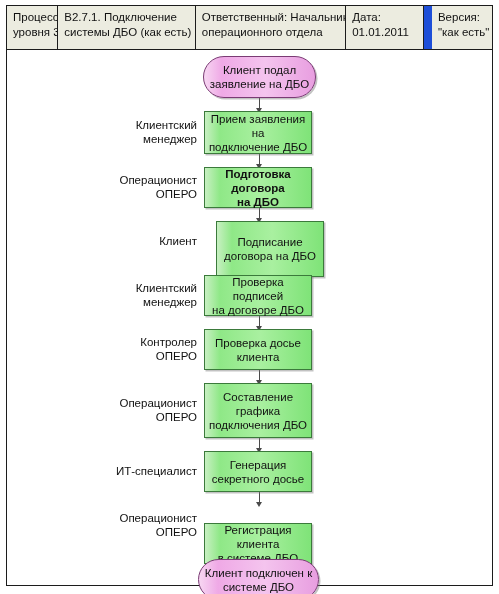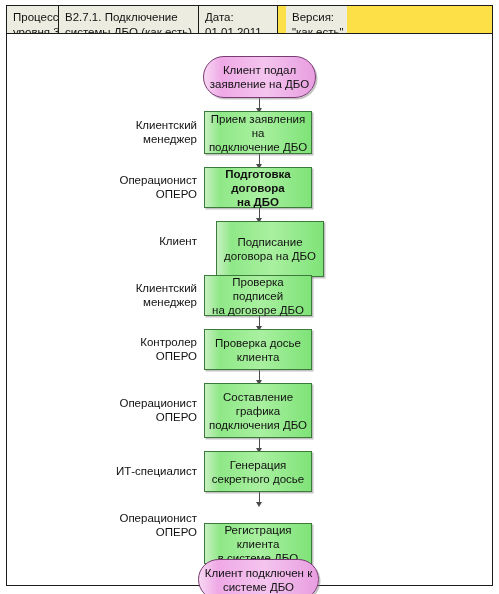--- a/index.html
+++ b/index.html
@@ -29,25 +29,25 @@
     border: 1px solid #1c1c1c;
     box-sizing: border-box;
     background: #ffffff;
   }
   
   .header-row {
     position: absolute;
     left: 0;
     top: 0;
     right: 0;
-    height: 28px;
+    height: 44px;
     display: flex;
     border-bottom: 1px solid #1c1c1c;
     box-sizing: border-box;
-    background: #fde047;
+    background: #1d4ed8;
   }
   .hcell {
     box-sizing: border-box;
     padding: 4px 5px 0 6px;
     font-size: 11.5px;
     line-height: 15px;
     color: #111111;
     border-right: 1px solid #1c1c1c;
     overflow: hidden;
     background: #ecece0;
@@ -131,20 +131,24 @@
 
     <div class="header-row">
       <div class="hcell hcell-0">
         <div class="hline">Процесс</div>
         <div class="hline">уровня 3</div>
       </div>
       <div class="hcell hcell-1">
         <div class="hline">В2.7.1.  Подключение</div>
         <div class="hline">системы ДБО (как есть)</div>
       </div>
+      <div class="hcell hcell-2">
+        <div class="hline">Ответственный: Начальник</div>
+        <div class="hline">операционного отдела</div>
+      </div>
       <div class="hcell hcell-3">
         <div class="hline">Дата:</div>
         <div class="hline">01.01.2011</div>
       </div>
       <div class="hcell hcell-4">
         <div class="hline">Версия:</div>
         <div class="hline">"как есть"</div>
       </div>
     </div>
 

